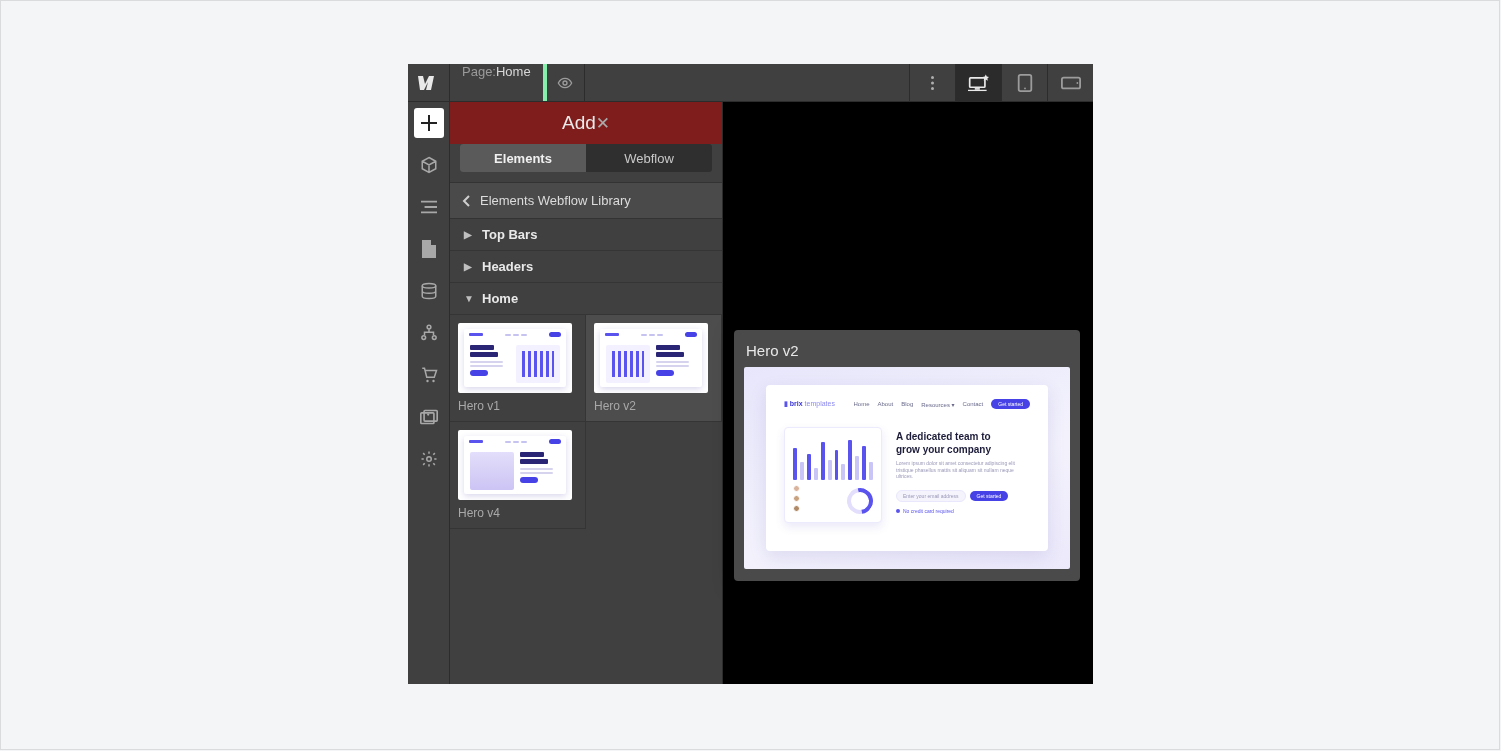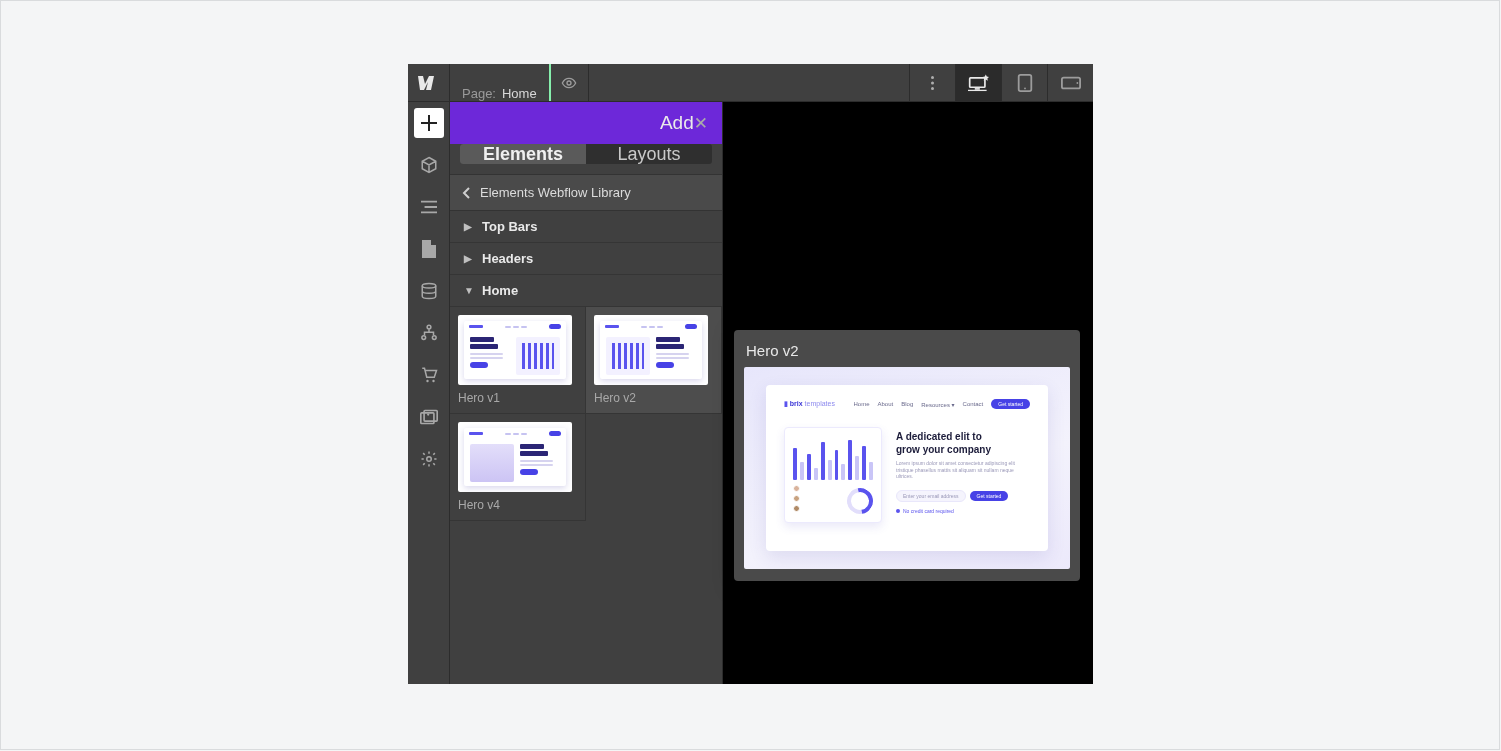--- a/index.html
+++ b/index.html
@@ -33,25 +33,24 @@
   .logo-cell {
     width: 42px;
     height: 38px;
     display: flex;
     align-items: center;
     justify-content: center;
     border-right: 1px solid #2c2c2c;
   }
   .page-cell {
     display: flex;
-    align-items: flex-end;
-    gap: 6px;
+    align-items: flex-start;
     padding: 0 12px;
     height: 100%;
-    border-right: 2px solid #86efac;
+    border-right: 4px solid #86efac;
   }
   .page-label { color: #9a9a9a; }
   .page-name { color: #d8d8d8; }
   .eye-cell {
     width: 38px; height: 38px;
     display: flex; align-items: center; justify-content: center;
     border-right: 1px solid #2c2c2c;
   }
   .topbar-spacer { flex: 1; }
   .dots-cell, .bp-cell {
@@ -89,34 +88,34 @@
     width: 273px;
     background: #404040;
     border-right: 1px solid #2c2c2c;
     display: flex;
     flex-direction: column;
     color: #d8d8d8;
   }
   .add-header {
     display: flex;
     align-items: center;
-    justify-content: flex-end;
+    justify-content: center;
     padding: 10px 14px 10px 14px;
-    background: #6d28d9;
+    background: #7f1d1d;
   }
   .add-title { font-size: 19px; color: #eaeaea; }
   .close-x { color: #aaaaaa; font-size: 17px; }
   .seg {
     display: flex;
     margin: 0 10px 10px 10px;
     background: #2f2f2f;
     border-radius: 3px;
     overflow: hidden;
-    height: 20px;
-    font-size: 18px;
+    height: 28px;
+    font-size: 13px;
   }
   .seg-item {
     flex: 1;
     display: flex;
     align-items: center;
     justify-content: center;
     color: #c9c9c9;
   }
   .seg-item.active {
     background: #5a5a5a;
@@ -429,21 +428,21 @@
 
     <div class="add-panel">
       <div class="add-header">
         <div class="add-title">Add</div>
         <div class="close-x">
           <span>✕</span>
         </div>
       </div>
       <div class="seg">
         <div class="seg-item active">Elements</div>
-        <div class="seg-item">Layouts</div>
+        <div class="seg-item">Webflow</div>
       </div>
       <div class="crumb">
         <svg width="8" height="12" viewBox="0 0 8 12">
             <path d="M7 1 2 6l5 5" fill="none" stroke="#cfcfcf" stroke-width="2"></path>
           </svg>
         <span>Elements Webflow Library</span>
       </div>
 
       <div class="cat-row">
         <span class="cat-arrow">▶</span>
@@ -586,21 +585,21 @@
             </div>
             <div class="avatars">
                 <div class="av"></div>
                 <div class="av"></div>
                 <div class="av"></div>
               </div>
             <div class="donut"></div>
           </div>
           <div class="pv-text">
             <div class="pv-h">
-              <span>A dedicated elit to</span><br>
+              <span>A dedicated team to</span><br>
               <span>grow your company</span>
             </div>
             <div class="pv-p">Lorem ipsum dolor sit amet consectetur adipiscing elit tristique phasellus mattis sit aliquam sit nullam neque ultrices.</div>
             <div class="pv-sub">
               <span class="pv-input">Enter your email address</span>
               <span class="pv-sub-btn">Get started</span>
             </div>
             <div class="pv-foot">
               <span class="dot"></span>
               <span>No credit card required</span>

